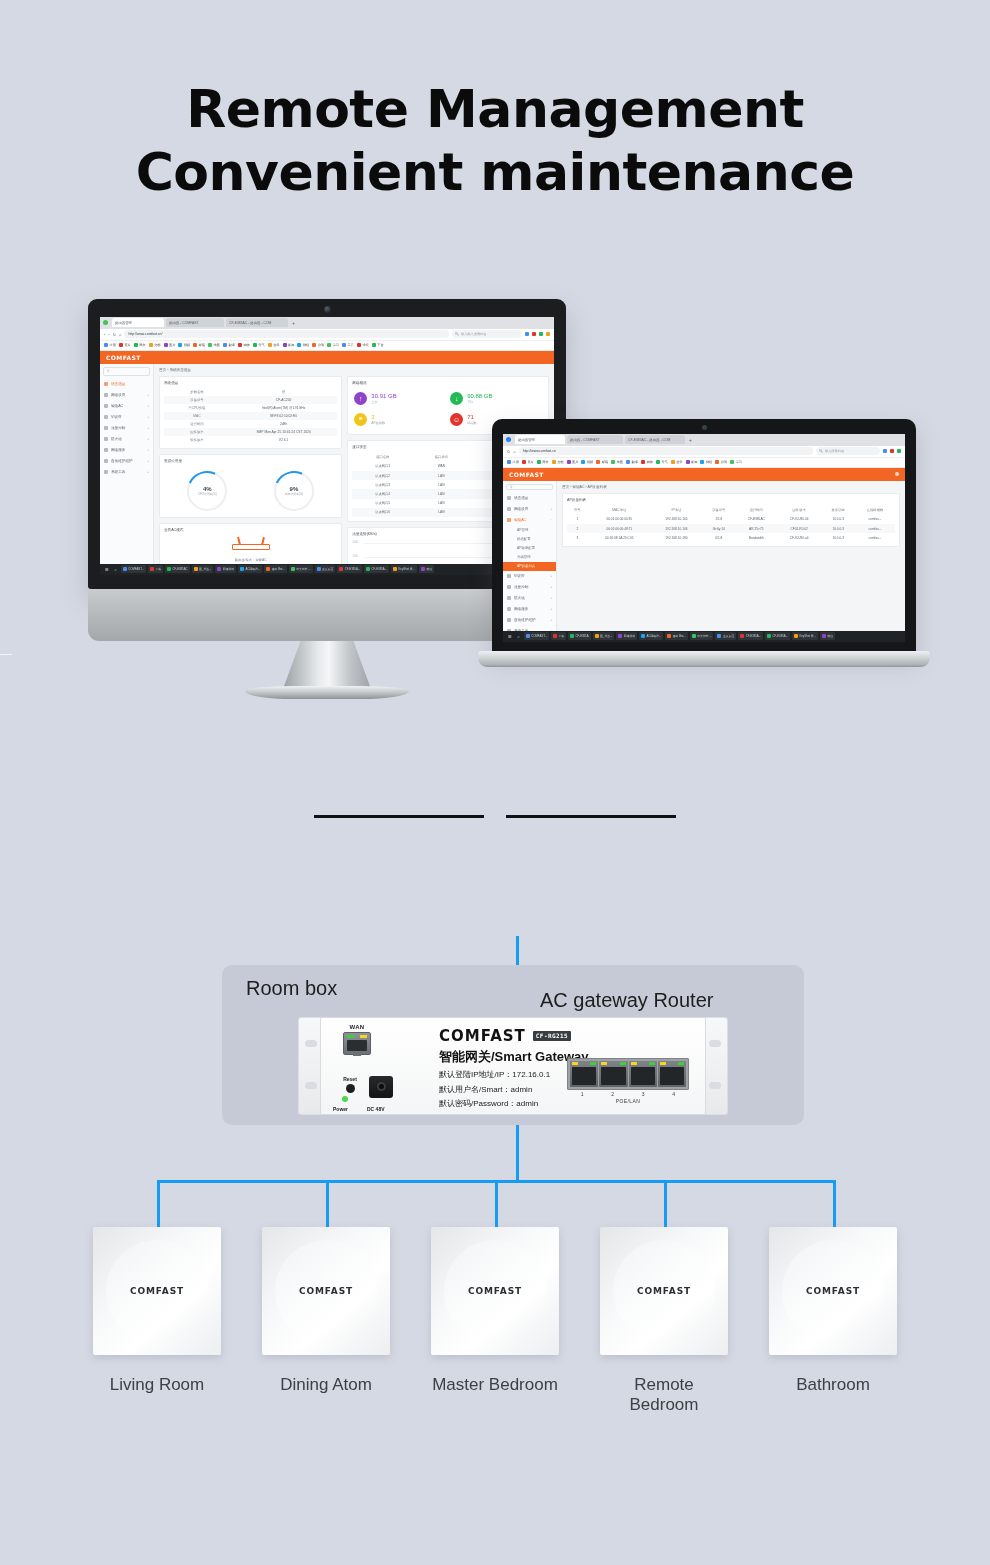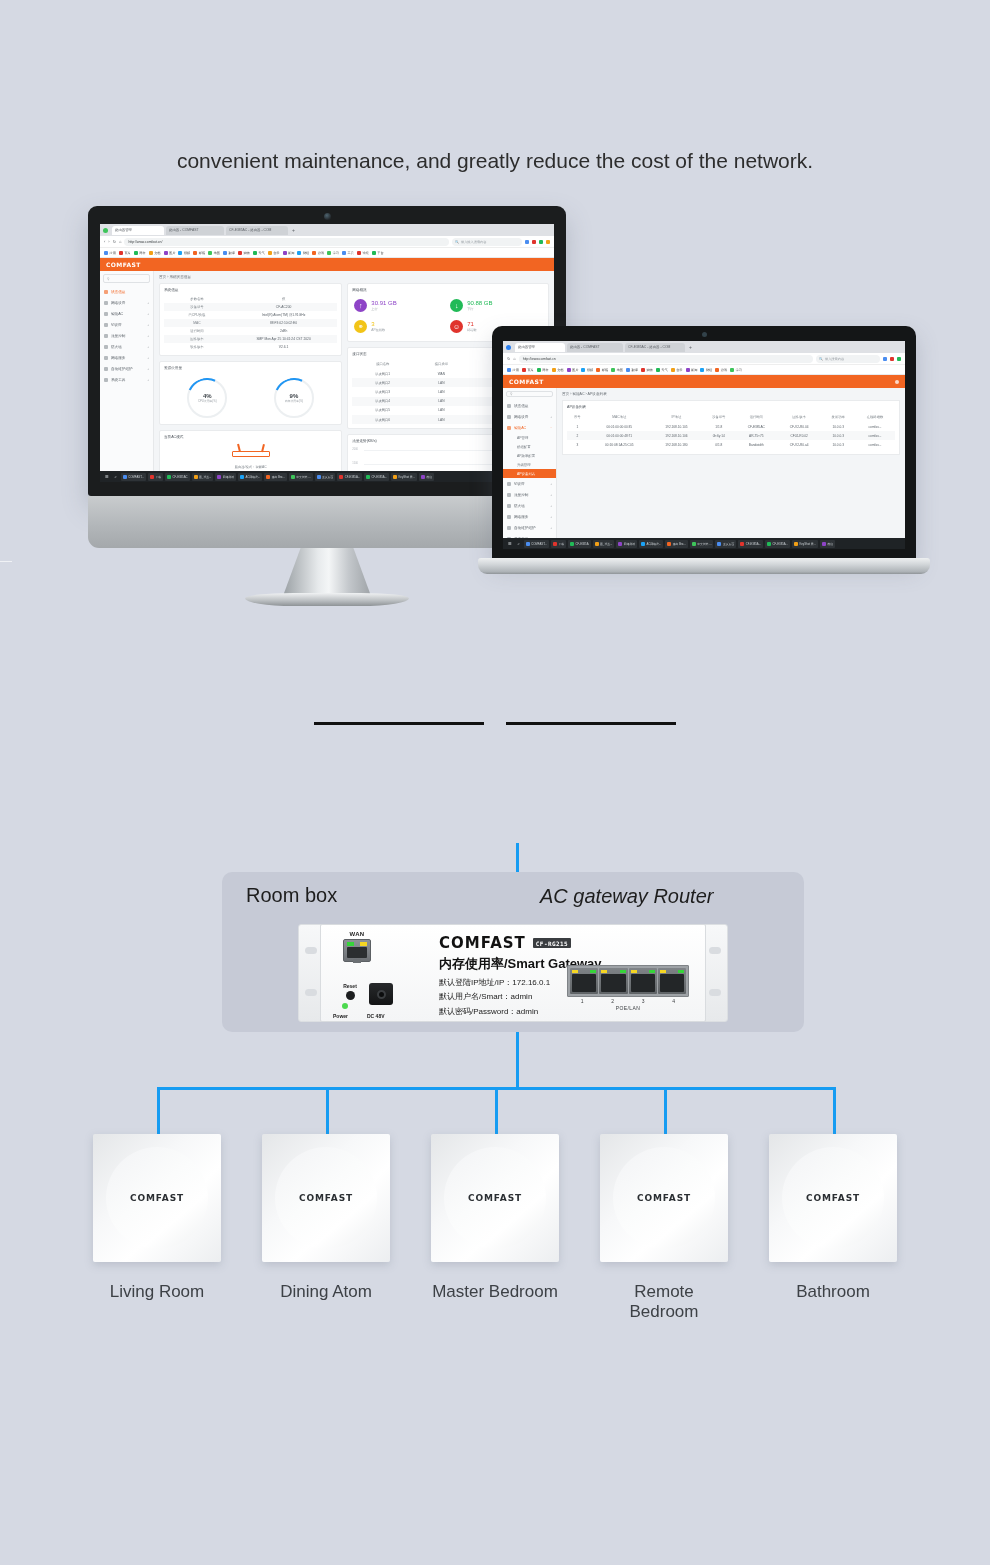--- a/index.html
+++ b/index.html
@@ -281,22 +281,22 @@
   .boxwrap {
     position: absolute; left: 222px; top: 113px;
     width: 582px; height: 160px;
     background: #c6cad6; border-radius: 10px;
   }
   .boxwrap .lbl-left {
     position: absolute; left: 24px; top: 12px;
     font-size: 20px; color: #1d1d1d;
   }
   .boxwrap .lbl-right {
-    position: absolute; left: 318px; top: 13px;
-    font-size: 20px; color: #1d1d1d; font-style: italic;
+    position: absolute; left: 318px; top: 24px;
+    font-size: 20px; color: #1d1d1d;
   }
 
   
   .device {
     position: absolute; left: 76px; top: 52px;
     width: 430px; height: 98px;
   }
   .brk {
     position: absolute; top: 0; width: 26px; height: 98px;
     background: linear-gradient(180deg,#f7f8f9,#e7e9eb);
@@ -408,23 +408,26 @@
     font-size: 9px; font-weight: 700; letter-spacing: .9px; color: #2b2f33;
   }
   .ap-name {
     margin-top: 20px; font-size: 17px; color: #3d4146;
   }
 </style>
 </head>
 <body>
 
 <div class="hero">
+  <h1>
+    <span>Remote Management</span><br>
+    <span>Convenient maintenance</span>
+  </h1>
   <div class="sub">
     <br>
-    <span>convenient maintenance, and greatly reduce the cost of the network.</span>
   </div>
 </div>
 
 <div class="devices">
   <div class="floor-line"></div>
 
   <div class="monitor">
     <div class="monitor-bezel"></div>
     <div class="monitor-cam"></div>
     <div class="monitor-screen">
@@ -1148,21 +1151,21 @@
               <div class="pin"></div>
             </div>
         </div>
         <div class="dc-lbl">DC 48V</div>
 
         <div class="dev-text">
           <div class="dev-brand">
             <span>COMFAST</span>
             <span class="dev-model">CF-RG215</span>
           </div>
-          <div class="dev-sub">内存使用率/Smart Gateway</div>
+          <div class="dev-sub">智能网关/Smart Gateway</div>
           <div class="dev-line">默认登陆IP地址/IP：172.16.0.1</div>
           <div class="dev-line">默认用户名/Smart：admin</div>
           <div class="dev-line">默认密码/Password：admin</div>
         </div>
 
         <div class="ports">
           <div class="ports-row" id="lanPorts">
               <div class="port">
                 <div class="led y"></div>
                 <div class="led g"></div>

